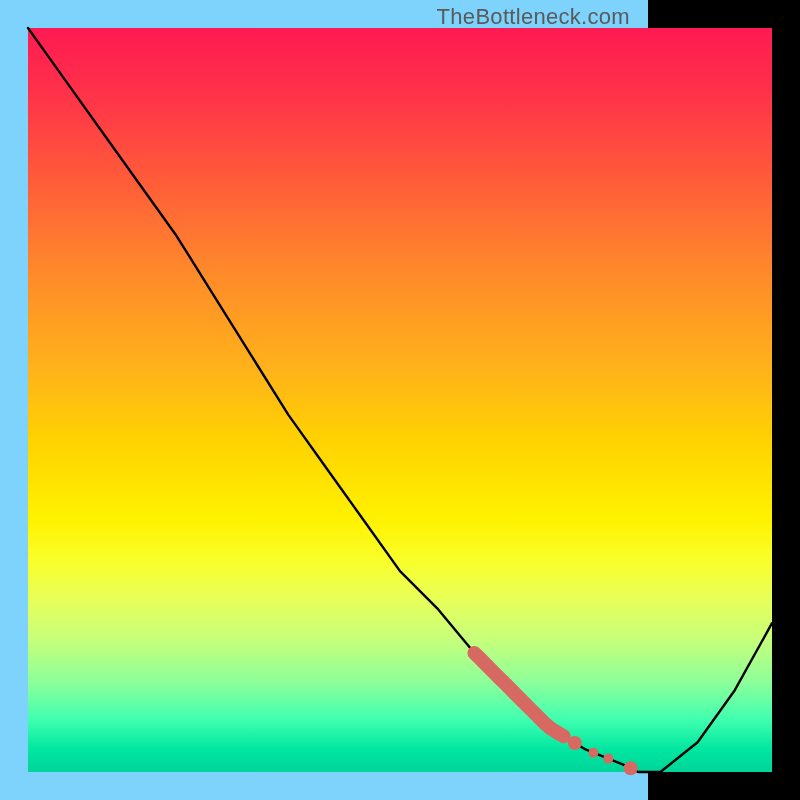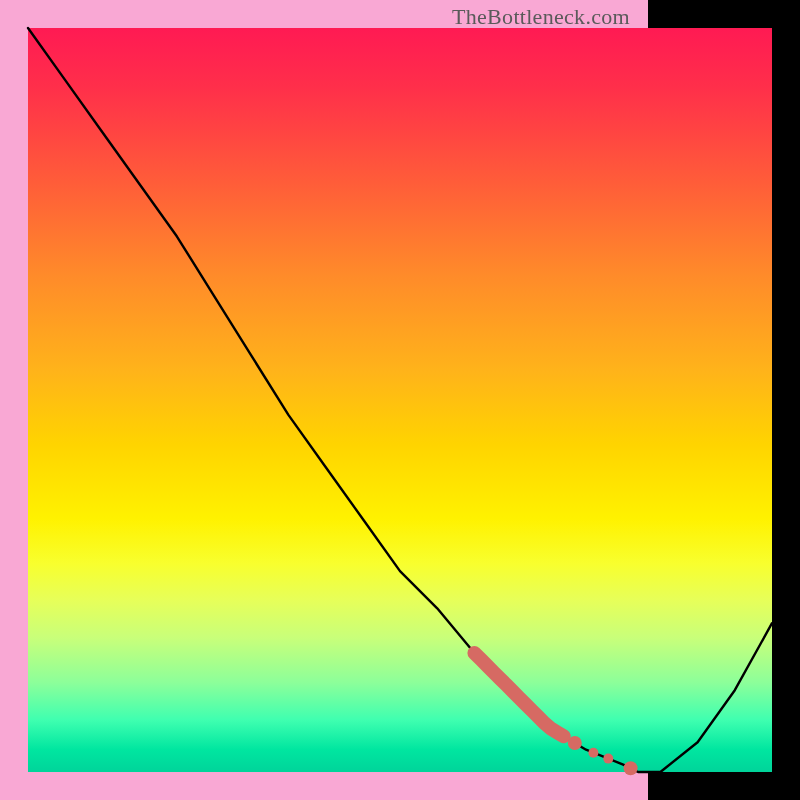--- a/index.html
+++ b/index.html
@@ -10,22 +10,21 @@
     background: #000;
     font-family: Arial, Helvetica, sans-serif;
     overflow: hidden;
   }
   .frame {
     position: absolute;
     left: 0;
     top: 0;
     width: 648px;
     height: 800px;
-    background: #f9a8d4;
-    font-family: Liberation Serif, serif;
+    background: #7dd3fc;
   }
   .watermark {
     position: absolute;
     top: 4px;
     right: 18px;
     color: #5a5a5a;
     font-size: 22px;
     font-weight: 500;
     letter-spacing: 0.3px;
     user-select: none;

